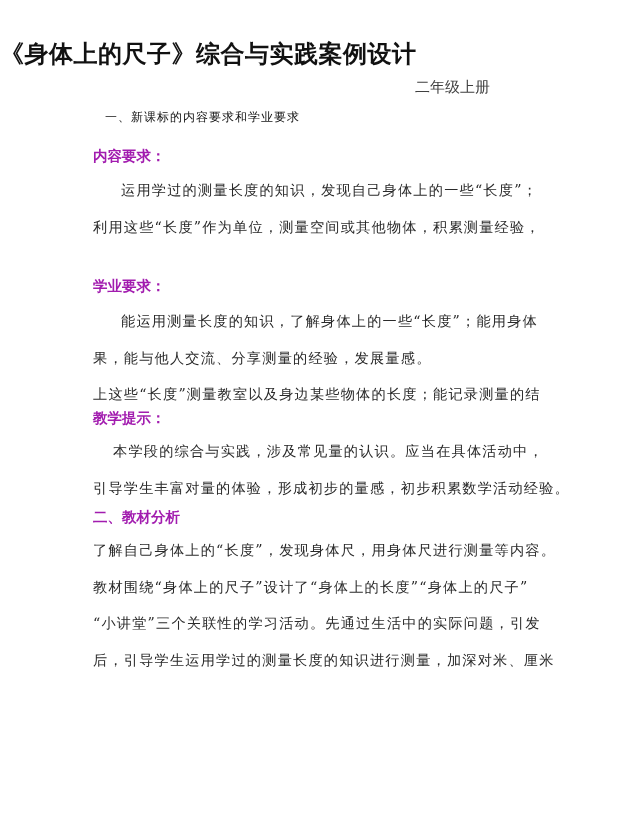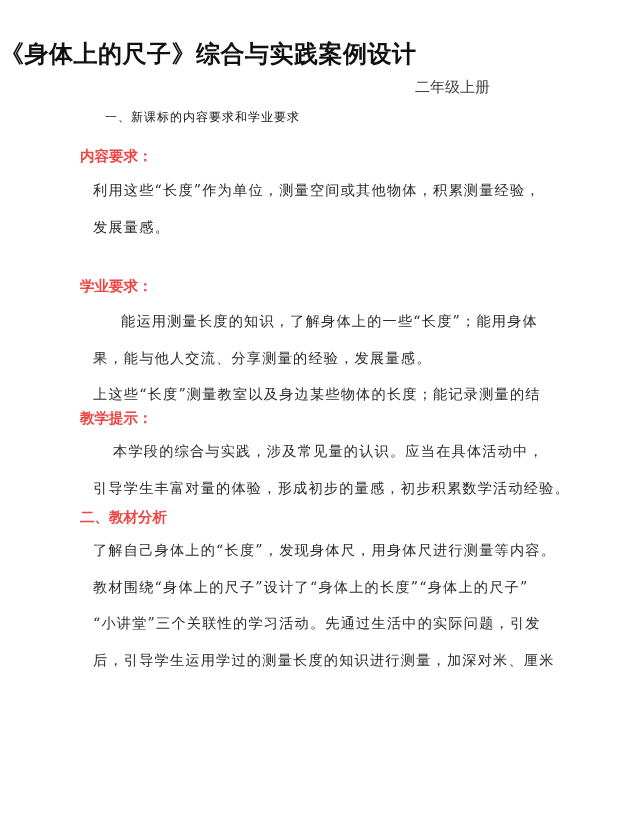--- a/index.html
+++ b/index.html
@@ -2,39 +2,39 @@
 <html><head>
 <meta charset="utf-8">
 <style>
   html, body { margin: 0; padding: 0; background: #ffffff; }
   body { width: 623px; height: 825px; position: relative; overflow: hidden;
          font-family: "DejaVu Serif", "Liberation Serif", serif; color: #222; }
   .title { position: absolute; top: 38px; left: 0; width: 623px; text-align: left;
            font-size: 24px; font-weight: bold; color: #111; letter-spacing: 0.5px; }
   .grade { position: absolute; top: 78px; left: 415px; font-size: 15px; color: #404040; }
   .h1 { position: absolute; left: 80px; font-size: 12px; font-weight: normal; color: #111; letter-spacing: 1px; margin-left: 25px; }
-  .h2 { position: absolute; left: 80px; font-size: 14.5px; font-weight: bold; color: #ef4444; }
+  .h2 { position: absolute; left: 93px; font-size: 14.5px; font-weight: bold; color: #a21caf; }
   .para { position: absolute; left: 93px; width: 430px; font-size: 14.2px; line-height: 36.5px;
           text-align: justify; text-align-last: left; letter-spacing: 1.2px; color: #2a2a2a; }
   .para .line { display: block; white-space: nowrap; }
   .indent { padding-left: 28px; }
 </style>
 </head>
 <body>
 
 <div>
   <div class="title">《身体上的尺子》综合与实践案例设计</div>
   <div class="grade">二年级上册</div>
 
   <div class="h1" style="top:109px">一、新课标的内容要求和学业要求</div>
 
   <div class="h2" style="top:147px">内容要求：</div>
   <div class="para" style="top:172px">
+    <span class="line indent">运用学过的测量长度的知识，发现自己身体上的一些“长度”；</span>
     <span class="line">利用这些“长度”作为单位，测量空间或其他物体，积累测量经验，</span>
-    <span class="line">发展量感。</span>
   </div>
 
   <div class="h2" style="top:277px">学业要求：</div>
   <div class="para" style="top:303px">
     <span class="line indent">能运用测量长度的知识，了解身体上的一些“长度”；能用身体</span>
     <span class="line">果，能与他人交流、分享测量的经验，发展量感。</span>
     <span class="line">上这些“长度”测量教室以及身边某些物体的长度；能记录测量的结</span>
   </div>
 
   <div class="h2" style="top:409px">教学提示：</div>

